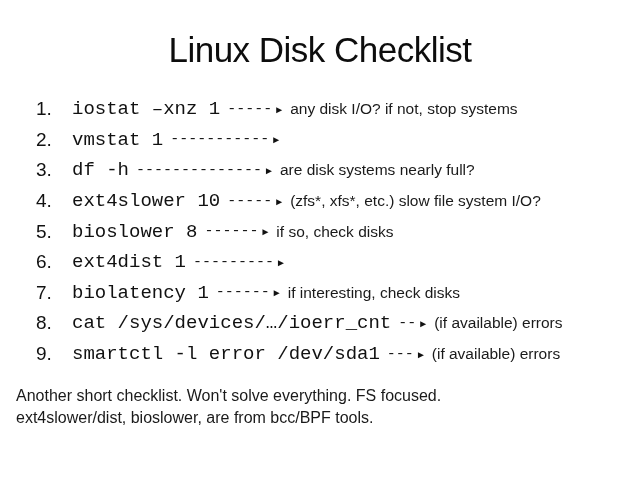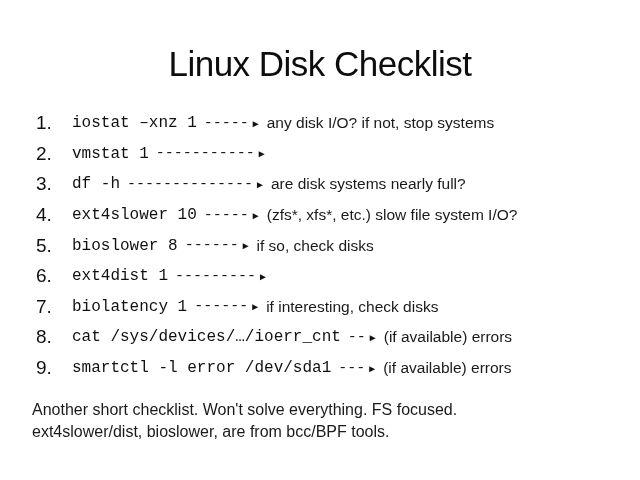--- a/index.html
+++ b/index.html
@@ -11,21 +11,21 @@
     position: relative;
     width: 640px;
     height: 480px;
     background: #ffffff;
     font-family: "Liberation Sans", sans-serif;
     color: #111111;
     overflow: hidden;
   }
   .title {
     margin: 0;
-    padding-top: 44px;
+    padding-top: 30px;
     text-align: center;
     font-size: 35px;
     font-weight: 400;
     letter-spacing: -0.5px;
     color: #0d0d0d;
   }
   .checklist {
     list-style: none;
     margin: 24px 0 0 36px;
     padding: 0;
@@ -37,40 +37,40 @@
     white-space: pre;
   }
   .num {
     display: inline-block;
     width: 36px;
     font-size: 19px;
     color: #111111;
   }
   .cmd {
     font-family: "Liberation Mono", monospace;
-    font-size: 16px;
+    font-size: 19px;
     color: #111111;
   }
   .dashes {
     font-family: "Liberation Mono", monospace;
     font-size: 15px;
     color: #1a1a1a;
     margin: 0 2px 0 7px;
   }
   .arrowhead {
     font-size: 10px;
     color: #111111;
     margin-right: 6px;
   }
   .desc {
     font-size: 15.5px;
     color: #1a1a1a;
   }
   .footer {
-    margin: 16px 0 0 32px;
+    margin: 16px 0 0 16px;
     font-size: 16px;
     line-height: 22px;
     color: #1a1a1a;
   }
 </style>
 </head>
 <body>
 
 <div class="slide">
   <h1 class="title">Linux Disk Checklist</h1>

